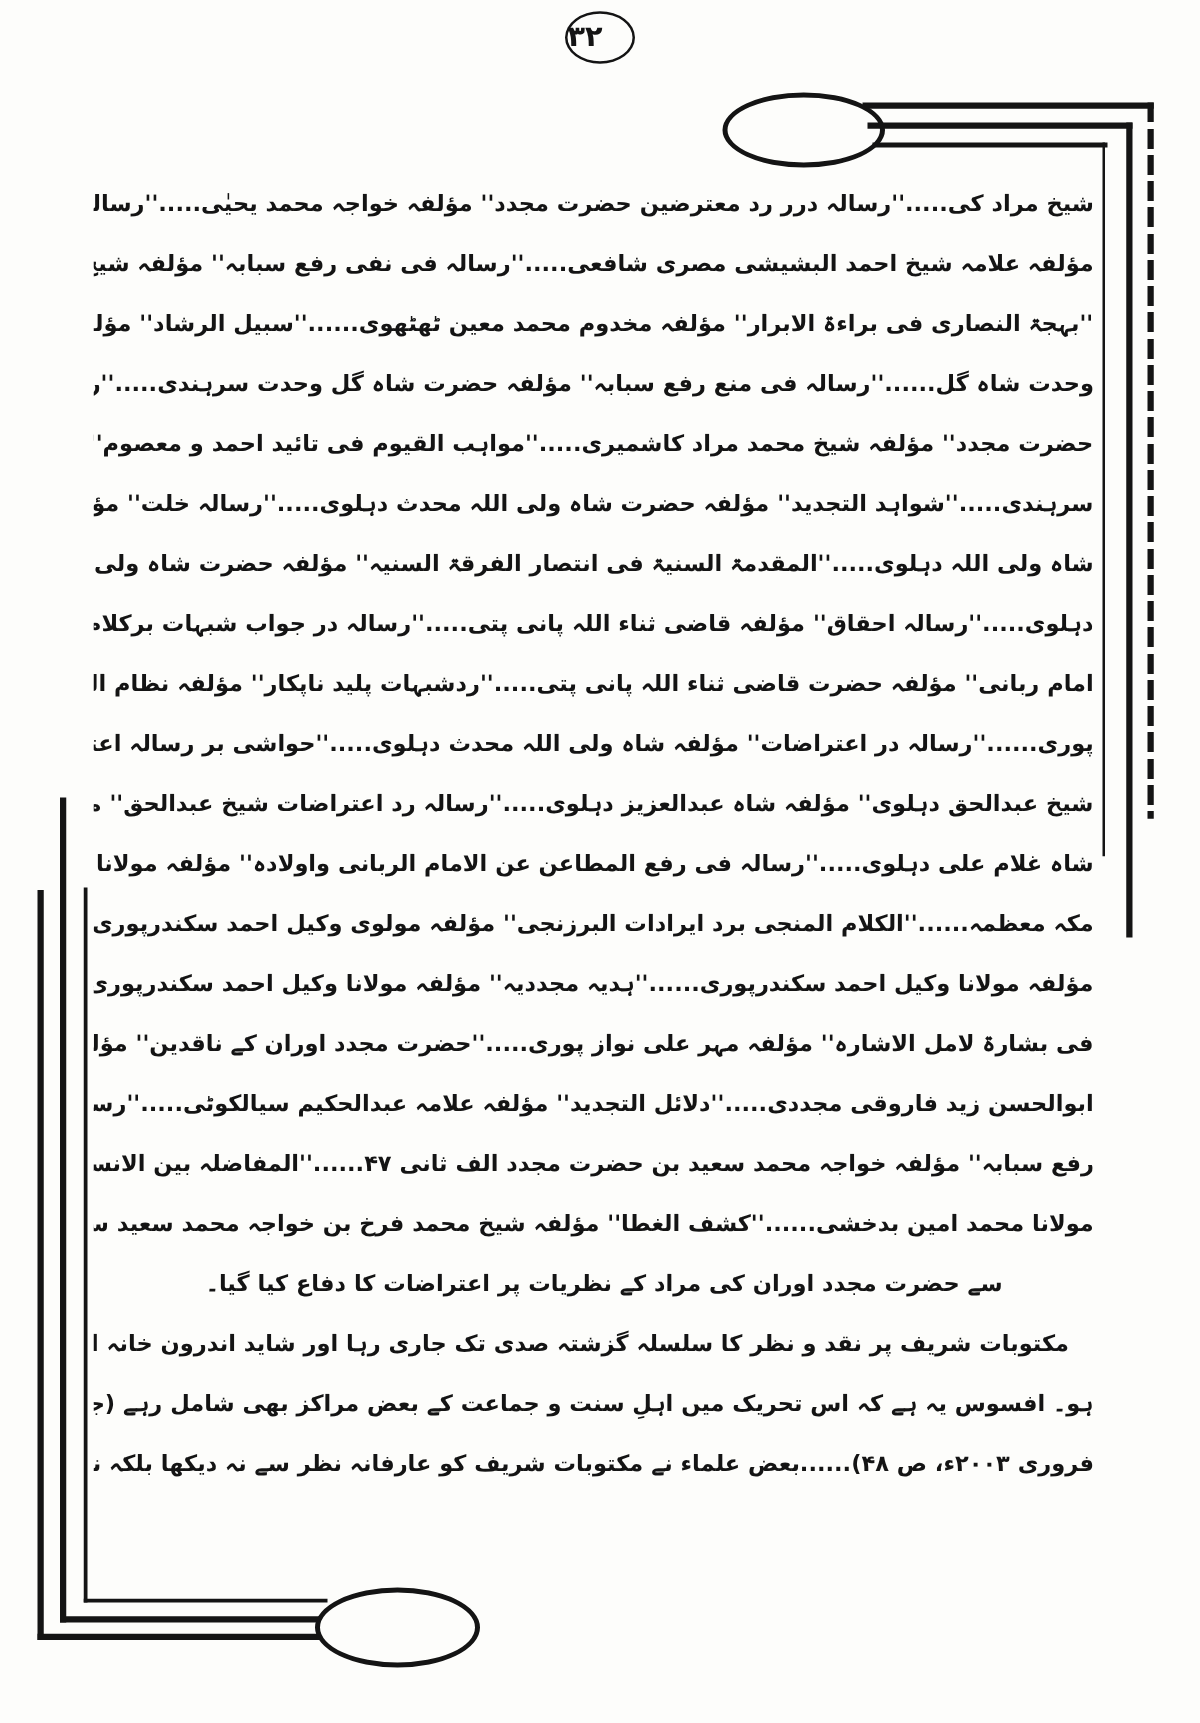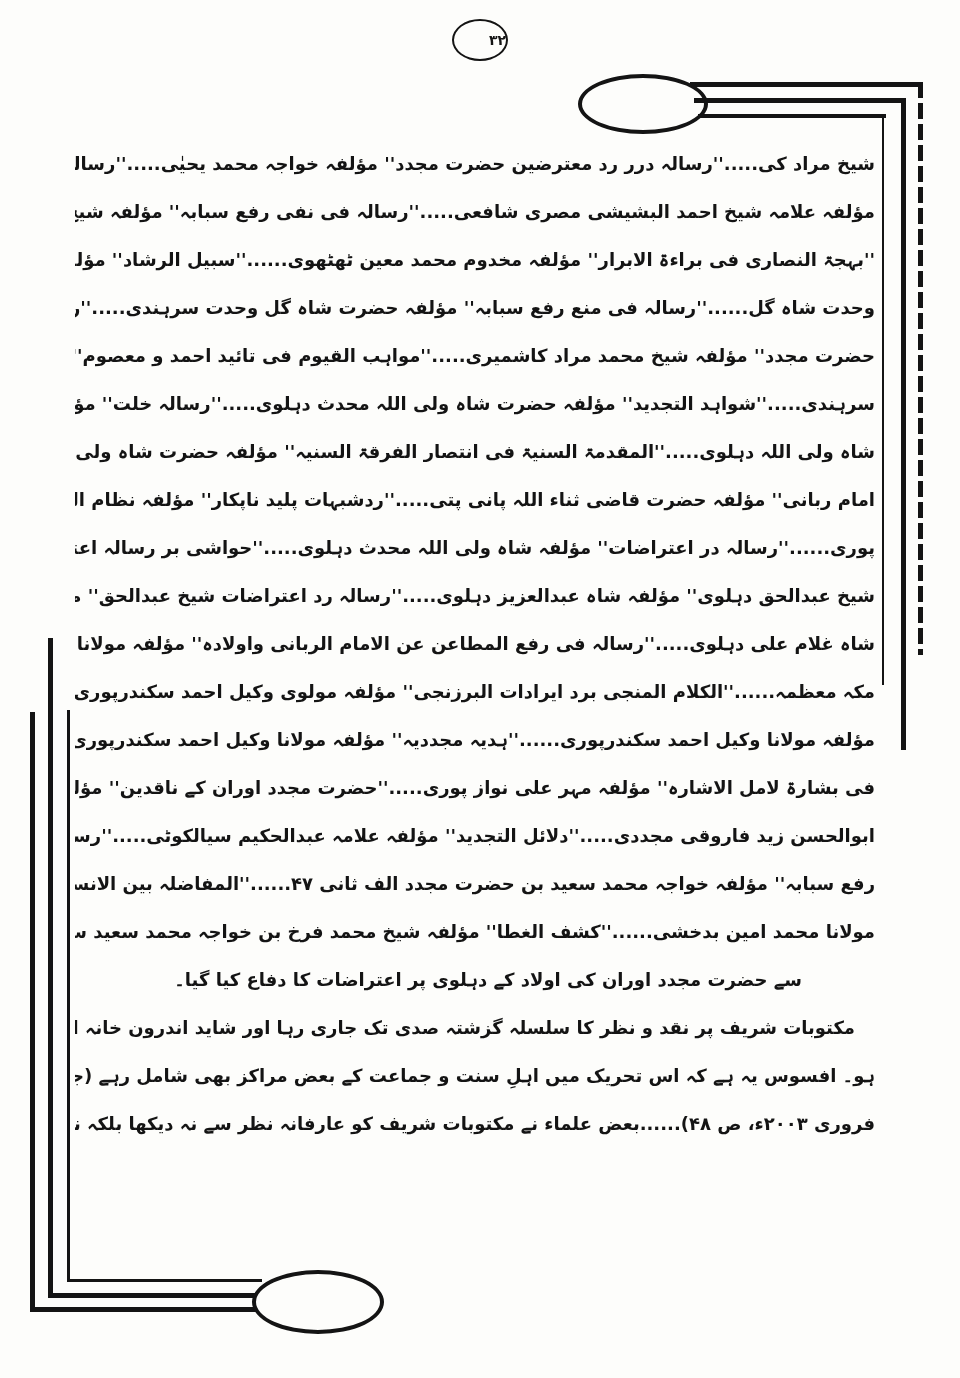--- a/index.html
+++ b/index.html
@@ -8,25 +8,25 @@
     background: #fdfdfb;
     position: relative;
     font-family: "DejaVu Sans", sans-serif;
     color: #141414;
     overflow: hidden;
   }
   .page { position: absolute; inset: 0; }
 
   
   .page-number {
-    position: absolute; left: 452px; top: 19px;
+    position: absolute; left: 452px; top: 9px;
     width: 52px; height: 38px;
     border: 2.5px solid #141414; border-radius: 50%;
-    display: flex; align-items: center; justify-content: flex-start;
-    font-size: 14px; font-weight: bold;
+    display: flex; align-items: center; justify-content: flex-end;
+    font-size: 23px; font-weight: bold;
   }
 
   
   .hline, .vline { position: absolute; background: #141414; }
   .vline-dashed {
     position: absolute;
     background: repeating-linear-gradient(180deg, #141414 0 16px, transparent 16px 21px);
   }
   .ellipse {
     position: absolute; border: 4px solid #141414; border-radius: 50%;
@@ -100,29 +100,30 @@
 
   <div class="text-block">
 
   <div class="line">شیخ مراد کی.....''رسالہ درر رد معترضین حضرت مجدد'' مؤلفہ خواجہ محمد یحیٰی.....''رسالہ فی تائید حضرت مجدد الف ثانی''</div>
       <div class="line">مؤلفہ علامہ شیخ احمد البشیشی مصری شافعی.....''رسالہ فی نفی رفع سبابہ'' مؤلفہ شیخ محمد فرخ بن خواجہ محمد سعید......</div>
       <div class="line">''بہجۃ النصاری فی براءۃ الابرار'' مؤلفہ مخدوم محمد معین ٹھٹھوی......''سبیل الرشاد'' مؤلف حضرت شیخ عبدالاحد</div>
       <div class="line">وحدت شاہ گل......''رسالہ فی منع رفع سبابہ'' مؤلفہ حضرت شاہ گل وحدت سرہندی.....''رسالہ در منکران</div>
       <div class="line">حضرت مجدد'' مؤلفہ شیخ محمد مراد کاشمیری.....''مواہب القیوم فی تائید احمد و معصوم'' مؤلفہ شافی الحال</div>
       <div class="line">سرہندی.....''شواہد التجدید'' مؤلفہ حضرت شاہ ولی اللہ محدث دہلوی.....''رسالہ خلت'' مؤلفہ حضرت</div>
       <div class="line">شاہ ولی اللہ دہلوی.....''المقدمۃ السنیۃ فی انتصار الفرقۃ السنیہ'' مؤلفہ حضرت شاہ ولی اللہ محدث</div>
+      <div class="line">دہلوی.....''رسالہ احقاق'' مؤلفہ قاضی ثناء اللہ پانی پتی.....''رسالہ در جواب شبہات برکلام</div>
       <div class="line">امام ربانی'' مؤلفہ حضرت قاضی ثناء اللہ پانی پتی.....''ردشبہات پلید ناپکار'' مؤلفہ نظام الدین شکار</div>
       <div class="line">پوری......''رسالہ در اعتراضات'' مؤلفہ شاہ ولی اللہ محدث دہلوی.....''حواشی بر رسالہ اعتراضات</div>
       <div class="line">شیخ عبدالحق دہلوی'' مؤلفہ شاہ عبدالعزیز دہلوی.....''رسالہ رد اعتراضات شیخ عبدالحق'' مؤلفہ</div>
       <div class="line">شاہ غلام علی دہلوی.....''رسالہ فی رفع المطاعن عن الامام الربانی واولادہ'' مؤلفہ مولانا عبداللہ آفندی</div>
       <div class="line">مکہ معظمہ......''الکلام المنجی برد ایرادات البرزنجی'' مؤلفہ مولوی وکیل احمد سکندرپوری.....''انوار احمدیہ''</div>
       <div class="line">مؤلفہ مولانا وکیل احمد سکندرپوری......''ہدیہ مجددیہ'' مؤلفہ مولانا وکیل احمد سکندرپوری.....''رسالہ</div>
       <div class="line">فی بشارۃ لامل الاشارہ'' مؤلفہ مہر علی نواز پوری.....''حضرت مجدد اوران کے ناقدین'' مؤلفہ مولانا شاہ</div>
       <div class="line">ابوالحسن زید فاروقی مجددی.....''دلائل التجدید'' مؤلفہ علامہ عبدالحکیم سیالکوٹی.....''رسالہ فی منع</div>
       <div class="line">رفع سبابہ'' مؤلفہ خواجہ محمد سعید بن حضرت مجدد الف ثانی ۴۷......''المفاضلہ بین الانسان والکعبہ'' مؤلفہ</div>
       <div class="line">مولانا محمد امین بدخشی......''کشف الغطا'' مؤلفہ شیخ محمد فرخ بن خواجہ محمد سعید سرہندی جیسے علمی رسالوں</div>
-      <div class="line line--center-end">سے حضرت مجدد اوران کی اولاد کے دہلوی پر اعتراضات کا دفاع کیا گیا۔</div>
+      <div class="line line--center-end">سے حضرت مجدد اوران کی مراد کے نظریات پر اعتراضات کا دفاع کیا گیا۔</div>
       <div class="line line--indent">مکتوبات شریف پر نقد و نظر کا سلسلہ گزشتہ صدی تک جاری رہا اور شاید اندرون خانہ اب بھی جاری</div>
       <div class="line">ہو۔ افسوس یہ ہے کہ اس تحریک میں اہلِ سنت و جماعت کے بعض مراکز بھی شامل رہے (جہان رضا، لاہور،</div>
       <div class="line">فروری ۲۰۰۳ء، ص ۴۸)......بعض علماء نے مکتوبات شریف کو عارفانہ نظر سے نہ دیکھا بلکہ ناقدانہ نگاہ سے</div>
     </div>
 
 </div>
 
 </body></html>

